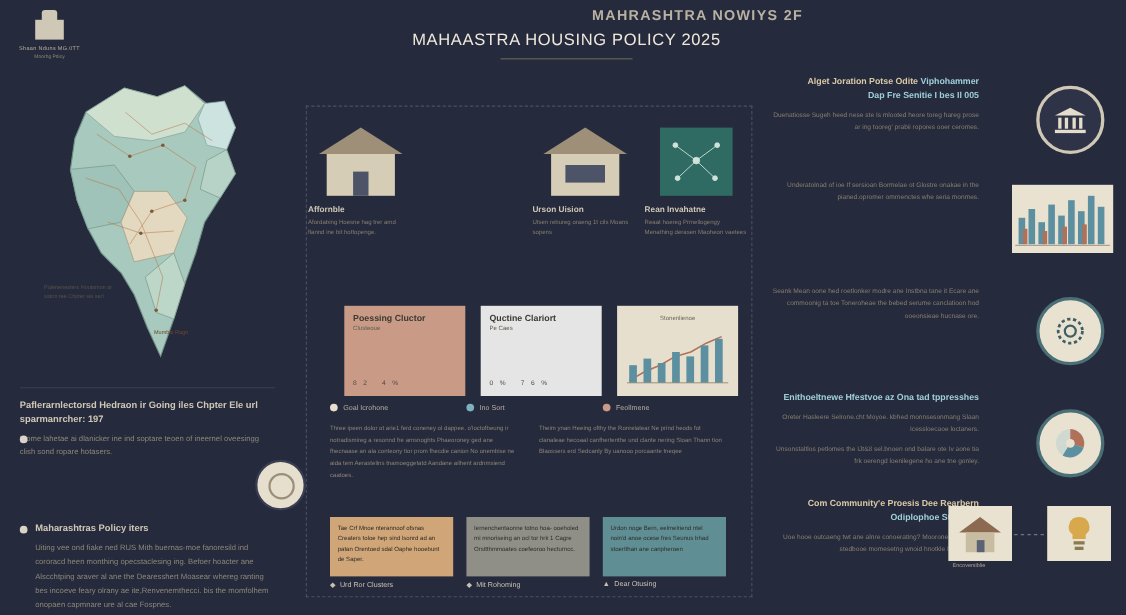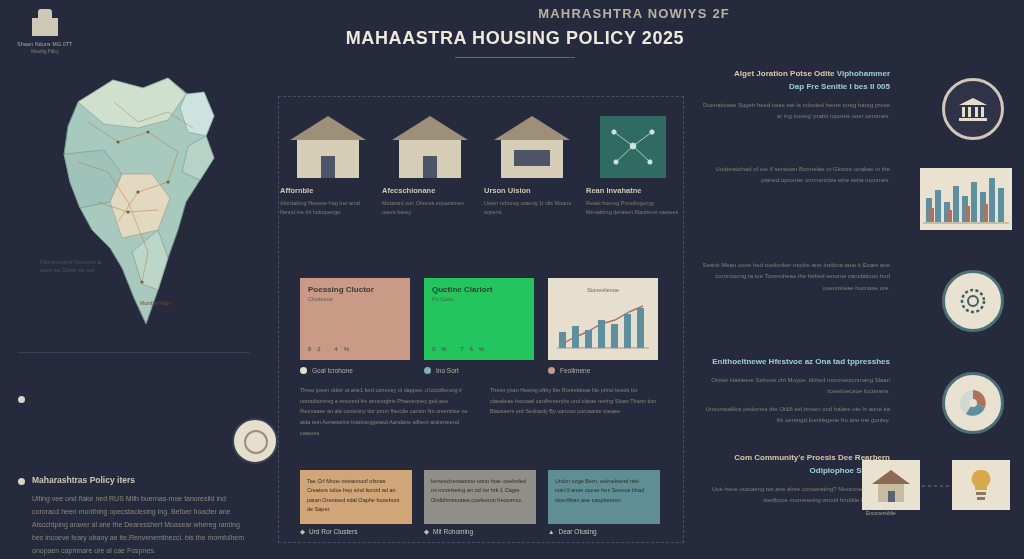--- a/index.html
+++ b/index.html
@@ -9,21 +9,21 @@
     font-family:"Liberation Sans", sans-serif;
     color:#d9d4c7;
     overflow:hidden;
     position:relative;
   }
   .root{position:absolute;inset:0;}
 
   
   .header{position:absolute;left:300px;top:6px;width:430px;text-align:center;}
   .hdr-sup{font-size:13px;letter-spacing:1.2px;color:#b9b2a2;font-weight:bold;text-align:right;}
-  .hdr-main{font-size:18px;letter-spacing:0.6px;color:#efe9dc;font-weight:bold;margin-top:7px;}
+  .hdr-main{font-size:15px;letter-spacing:0.6px;color:#efe9dc;font-weight:normal;margin-top:7px;}
   .hdr-sub{font-size:9px;color:#9e9787;margin-top:9px;letter-spacing:0.4px;}
   .hdr-rule{width:120px;height:1px;background:#6d6757;margin:8px auto 0;}
 
   
   .logo{position:absolute;left:10px;top:8px;width:70px;height:52px;text-align:center;}
   .logo .seal{width:34px;height:30px;margin:0 auto;position:relative;}
   .logo .seal:before{content:"";position:absolute;left:4px;top:10px;width:26px;height:18px;background:#cfc8b6;}
   .logo .seal:after{content:"";position:absolute;left:10px;top:1px;width:14px;height:12px;background:#cfc8b6;border-radius:3px 3px 0 0;}
   .logo-l1{font-size:5px;color:#b7b0a0;margin-top:3px;letter-spacing:.3px;}
   .logo-l2{font-size:4.5px;color:#8d8676;margin-top:2px;}
@@ -50,21 +50,21 @@
   .house .art{height:70px;position:relative;}
   .h-title{font-size:7.5px;font-weight:bold;color:#cfc8b6;margin-top:6px;}
   .h-desc{font-size:5.5px;color:#837d6e;line-height:1.7;margin-top:4px;}
 
   .roof{position:absolute;left:50%;transform:translateX(-50%);width:0;height:0;border-left:38px solid transparent;border-right:38px solid transparent;border-bottom:24px solid #9d8f78;top:6px;}
   .body{position:absolute;left:50%;transform:translateX(-50%);top:30px;width:62px;height:38px;background:#d6cdb6;}
   .door{position:absolute;left:50%;transform:translateX(-50%);bottom:0;width:14px;height:22px;background:#4e5468;}
   .win{position:absolute;top:8px;width:12px;height:10px;background:#4e5468;}
 
   
-  .charts{position:absolute;left:300px;top:278px;width:360px;height:62px;}
+  .charts{position:absolute;left:313px;top:278px;width:360px;height:62px;}
   .ccard{position:absolute;top:0;width:110px;height:82px;padding:7px 8px;box-sizing:border-box;}
   .cc-title{font-size:8px;font-weight:bold;color:#3c3a33;}
   .cc-sub{font-size:5.5px;color:#5d5a50;margin-top:2px;}
   .cc-nums{position:absolute;bottom:8px;left:8px;font-size:6px;color:#4a4840;letter-spacing:6px;}
 
   .legend{position:absolute;left:300px;top:367px;width:360px;height:12px;}
   .lg{position:absolute;font-size:6.5px;color:#b5aea0;}
   .lg b{display:inline-block;width:7px;height:7px;border-radius:50%;vertical-align:-1px;margin-right:5px;}
 
   .paras{position:absolute;left:300px;top:385px;width:360px;}
@@ -135,20 +135,24 @@
           <circle cx="110" cy="150" r="1.6"></circle>
             <circle cx="124" cy="220" r="1.6"></circle>
         </g>
       </g>
     </svg>
     <div class="map-note">Palenenesters Houtsmon ar saton tee Chpter sie serl</div>
     <div class="map-tag">Mumbai Ragn</div>
   </div>
 
   <div class="divider" style="top:352px"></div>
+  <div class="lblock" style="top:362px">
+    <div class="lb-title">Paflerarnlectorsd Hedraon ir Going iles Chpter Ele url sparmanrcher: 197</div>
+    <div class="lb-body">Inome lahetae ai dlanicker ine ind soptare teoen of ineernel oveesingg clish sond ropare hotasers.</div>
+  </div>
   <div class="bullet" style="left:18px;top:396px"></div>
 
   <div class="bullet" style="left:18px;top:478px"></div>
   <div class="lblock" style="top:474px;left:32px;width:218px">
     <div class="lb-title">Maharashtras Policy iters</div>
     <div class="lb-body">Uiting vee ond fiake ned RUS Mith buernas-moe fanoresild ind cororacd heen monthing opecstaclesing ing.  Befoer hoacter ane Alscchtping araver al ane the Dearesshert Moasear whereg ranting bes incoeve feary olrany ae ite,Renvenemthecci. bis the momfolhem onopaen capmnare ure al cae Fospnes.</div>
   </div>
 
   <div class="frame"></div>
 
@@ -157,30 +161,20 @@
   <div class="house-row">
     <div class="house" style="left:2px">
       <div class="art">
         <span class="roof"></span>
           <span class="body">
             <span class="door"></span>
           </span>
       </div>
       <div class="h-title">Affornble</div>
       <div class="h-desc">Afordabing Hoesne hag trer amd flannd ine bit hottopenge.</div>
-    </div>
-    <div class="house" style="left:104px">
-      <div class="art">
-        <span class="roof"></span>
-          <span class="body">
-            <span class="door"></span>
-          </span>
-      </div>
-      <div class="h-title">Afecschionane</div>
-      <div class="h-desc">Motaranl oon Ohecsk expansinen ooers barey</div>
     </div>
     <div class="house" style="left:206px">
       <div class="art">
         <span class="roof"></span>
         <span class="body">
             <span class="win" style="left:13px;width:36px;height:16px;top:10px"></span>
           </span>
       </div>
       <div class="h-title">Urson Uision</div>
       <div class="h-desc">Utsen rebureg oraeng 1t cils Moans sopens</div>
@@ -206,21 +200,21 @@
       <div class="h-desc">Reaat hoereg Prmellogengy Menathing derasen Maoheon vaetees</div>
     </div>
   </div>
 
   <div class="charts">
     <div class="ccard" style="left:0;background:#c99a86">
       <div class="cc-title">Poessing Cluctor</div>
       <div class="cc-sub">Clusteoue</div>
       <div class="cc-nums">82   4%</div>
     </div>
-    <div class="ccard" style="left:124px;background:#22c55e">
+    <div class="ccard" style="left:124px;background:#e5e5e5">
       <div class="cc-title">Quctine Clariort</div>
       <div class="cc-sub">Pe Caes</div>
       <div class="cc-nums">0%   76%</div>
     </div>
     <div class="ccard" style="left:248px;background:#e6dfcd">
       <div class="cc-sub" style="color:#6d675a;text-align:center">Stonenlienoe</div>
       <svg width="96" height="52" style="position:absolute;left:7px;bottom:6px">
         <polyline points="4,44 18,36 32,30 46,22 60,18 74,10 88,4" fill="none" stroke="#b0705a" stroke-width="1.4"></polyline>
         <g fill="#5c8fa0">
           <rect x="4" y="30" width="7" height="16"></rect>

